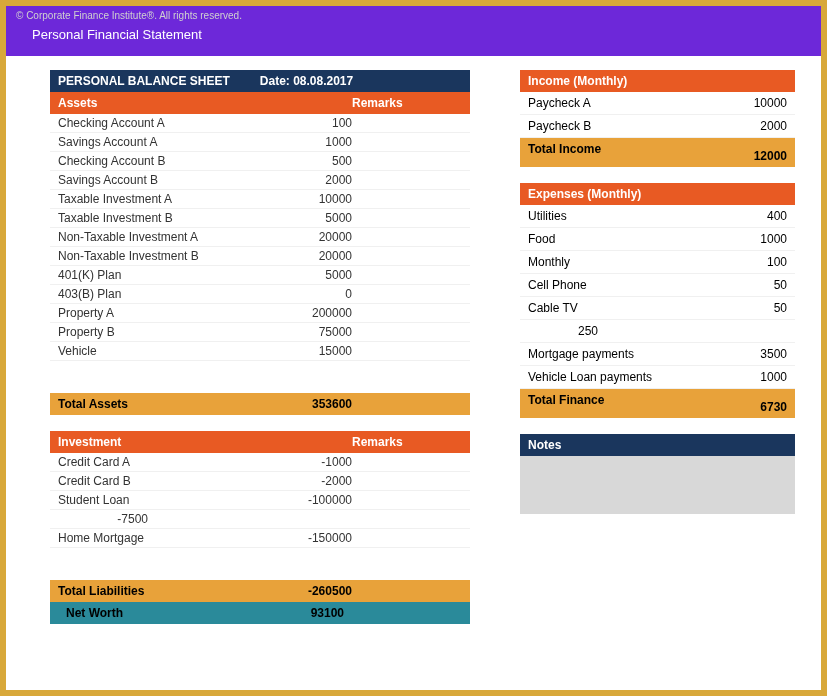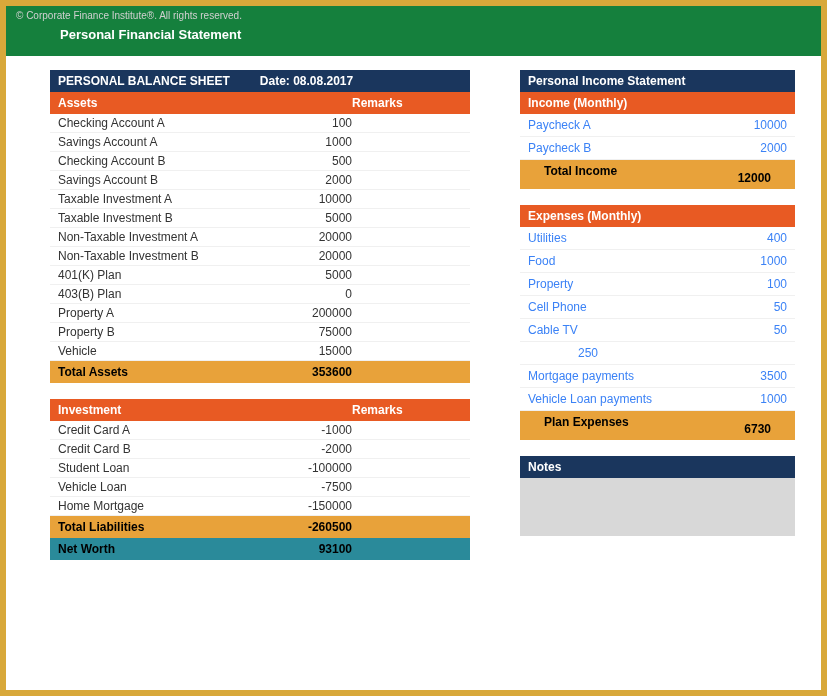--- a/index.html
+++ b/index.html
@@ -16,33 +16,33 @@
       overflow: hidden;
     }
     .outer-frame {
       border: 6px solid #d8a83a;
       width: 827px;
       height: 696px;
       background: #fff;
       position: relative;
     }
     .header-bar {
-      background: #15803d;
+      background: #6d28d9;
       color: #fff;
       padding: 4px 10px 14px 10px;
     }
     .copyright {
       font-size: 10px;
       color: #d0d0d0;
       margin-bottom: 6px;
     }
     .title {
       font-size: 13px;
-      font-weight: bold;
-      margin-left: 44px;
+      font-weight: normal;
+      margin-left: 16px;
     }
     .content {
       display: flex;
       padding: 14px 20px 10px 44px;
       gap: 50px;
     }
     .left-col {
       width: 420px;
     }
     .right-col {
@@ -92,73 +92,74 @@
     .row-compact {
       padding: 2px 8px;
     }
     .total-row {
       background: #e8a23a;
       color: #000;
       font-weight: bold;
       font-size: 12px;
       padding: 4px 8px;
       display: flex;
+      margin-top: 32px;
     }
     .total-row .label {
       flex: 1;
     }
     .total-row .value {
       width: 90px;
       text-align: right;
     }
     .total-row .remarks {
       width: 110px;
     }
     .net-worth-row {
       background: #2a8a9a;
       color: #000;
       font-weight: bold;
       font-size: 12px;
-      padding: 4px 8px;
+      padding: 4px 16px;
       display: flex;
     }
     .net-worth-row .label {
       flex: 1;
     }
     .net-worth-row .value {
       width: 90px;
       text-align: right;
     }
     .net-worth-row .remarks {
       width: 110px;
     }
     .spacer {
       height: 16px;
     }
     .right-row {
       display: flex;
       padding: 4px 8px;
       font-size: 12px;
-      color: #3b82f6;
+      color: #000000;
       border-bottom: 1px solid #f0f0f0;
       gap: 48px;
     }
     .right-row .label {
       flex: 1;
     }
     .right-row .value {
       width: 70px;
       text-align: right;
     }
     .right-total {
       background: #e8a23a;
       color: #000;
       font-weight: bold;
       font-size: 12px;
-      padding: 4px 24px;
+      padding: 4px 8px;
       display: flex;
     }
     .right-total .label {
       flex: 1;
     }
     .right-total .value {
       width: 70px;
       text-align: right;
       margin-top: 7px;
     }
@@ -276,21 +277,20 @@
             <span class="label">Credit Card B</span>
             <span class="value">-2000</span>
             <span class="remarks"></span>
           </div>
           <div class="row row-compact">
             <span class="label">Student Loan</span>
             <span class="value">-100000</span>
             <span class="remarks"></span>
           </div>
           <div class="row row-compact">
-            <span class="label">Vehicle Loan</span>
             <span class="value">-7500</span>
             <span class="remarks"></span>
           </div>
           <div class="row row-compact">
             <span class="label">Home Mortgage</span>
             <span class="value">-150000</span>
             <span class="remarks"></span>
           </div>
         </div>
       <div class="total-row">
@@ -299,23 +299,20 @@
         <span class="remarks"></span>
       </div>
       <div class="net-worth-row">
         <span class="label">Net Worth</span>
         <span class="value">93100</span>
         <span class="remarks"></span>
       </div>
     </div>
 
     <div class="right-col">
-      <div class="section-title">
-        <span>Personal Income Statement</span>
-      </div>
       <div class="orange-header">
         <span>Income (Monthly)</span>
       </div>
       <div id="income-list">
           <div class="right-row">
             <span class="label">Paycheck A</span>
             <span class="value">10000</span>
           </div>
           <div class="right-row">
             <span class="label">Paycheck B</span>
@@ -335,21 +332,21 @@
       <div id="expenses-list">
           <div class="right-row">
             <span class="label">Utilities</span>
             <span class="value">400</span>
           </div>
           <div class="right-row">
             <span class="label">Food</span>
             <span class="value">1000</span>
           </div>
           <div class="right-row">
-            <span class="label">Property</span>
+            <span class="label">Monthly</span>
             <span class="value">100</span>
           </div>
           <div class="right-row">
             <span class="label">Cell Phone</span>
             <span class="value">50</span>
           </div>
           <div class="right-row">
             <span class="label">Cable TV</span>
             <span class="value">50</span>
           </div>
@@ -359,21 +356,21 @@
           <div class="right-row">
             <span class="label">Mortgage payments</span>
             <span class="value">3500</span>
           </div>
           <div class="right-row">
             <span class="label">Vehicle Loan payments</span>
             <span class="value">1000</span>
           </div>
         </div>
       <div class="right-total">
-        <span class="label">Plan Expenses</span>
+        <span class="label">Total Finance</span>
         <span class="value">6730</span>
       </div>
 
       <div class="spacer"></div>
 
       <div class="section-title">
         <span>Notes</span>
       </div>
       <div class="notes-area"></div>
     </div>

